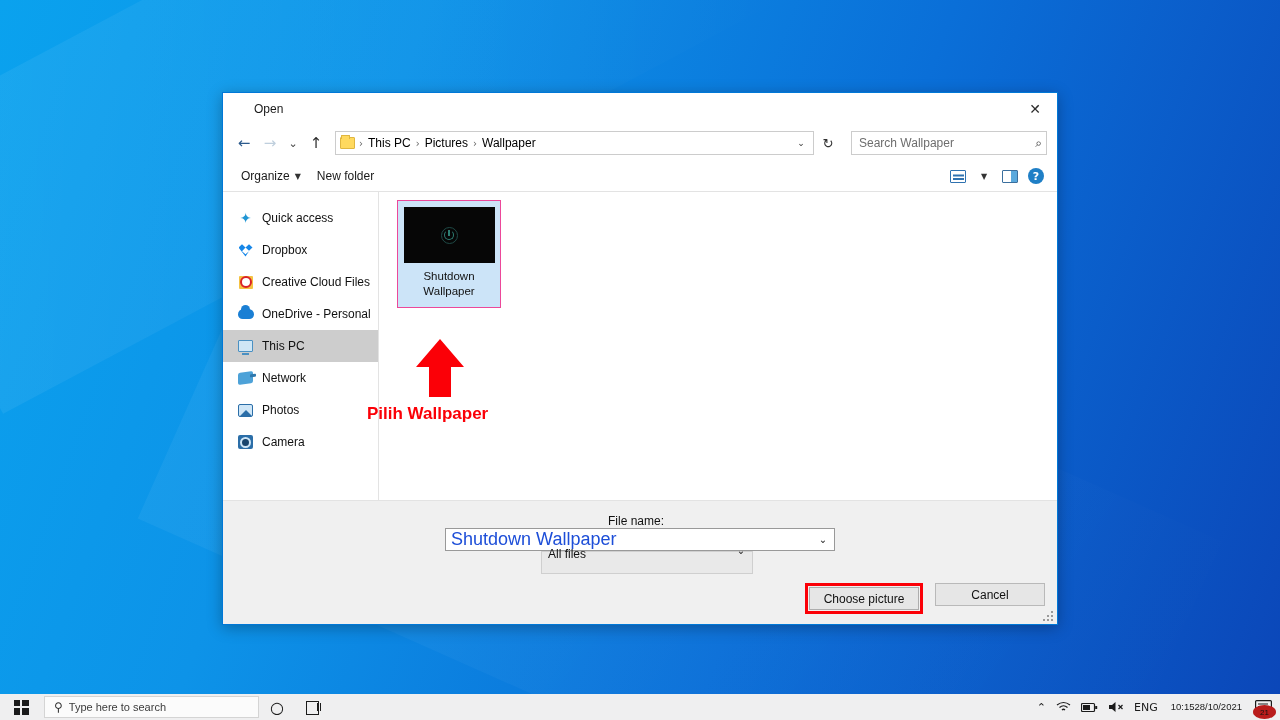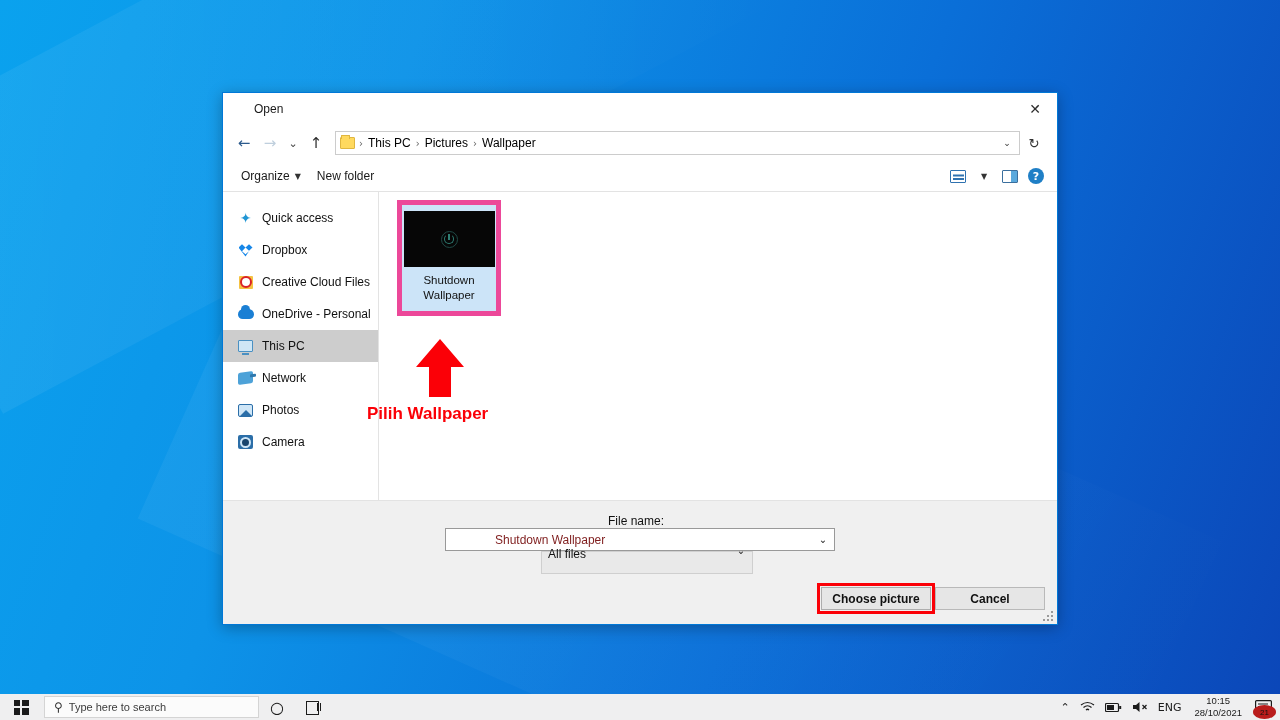--- a/index.html
+++ b/index.html
@@ -359,21 +359,21 @@
     flex: 1;
     background: #fff;
     padding: 8px 0 0 18px;
     position: relative;
     min-width: 0;
   }
   .file-tile {
     width: 104px;
     padding: 6px 4px 8px 4px;
     background: #cce4f8;
-    border: 5px solid #ec4899;
+    border: 1px solid #ec4899;
     display: flex;
     flex-direction: column;
     align-items: center;
     gap: 6px;
   }
   .thumb {
     width: 91px; height: 56px;
     background: #060606;
     display: flex; align-items: center; justify-content: center;
   }
@@ -444,49 +444,48 @@
   }
   .fname-input {
     width: 390px; height: 23px;
     border: 1px solid #999;
     background: #fff;
     display: flex; align-items: center;
     padding: 0 2px 0 5px;
   }
   .fname-input input {
     flex: 1; border: none; outline: none;
-    font-size: 12px; color: #7f1d1d;
+    font-size: 18px; color: #1d4ed8;
     font-family: "Liberation Sans", sans-serif;
     background: transparent;
     min-width: 0;
-    margin-left: 44px;
   }
   .dd-chevron {
     width: 18px; height: 21px;
     display: flex; align-items: center; justify-content: center;
     font-size: 10px; color: #222;
     font-family: "DejaVu Sans", sans-serif;
   }
   .filter-select {
     width: 212px; height: 23px;
     margin-left: 14px;
     border: 1px solid #cfcfcf;
     background: #e9e9e9;
     display: flex; align-items: flex-end;
     padding: 0 2px 12px 6px;
     font-size: 12px; color: #111;
   }
   .filter-select .val { flex: 1; }
 
   .btn-row {
     display: flex;
-    align-items: center;
+    align-items: flex-start;
     justify-content: flex-end;
     margin-top: 9px;
-    font-weight: bold;
+    gap: 12px;
   }
   .btn {
     width: 110px; height: 23px;
     border: 1px solid #b9b9b9;
     background: #e6e6e6;
     font-size: 12px;
     color: #111;
     display: flex; align-items: center; justify-content: center;
     font-family: "Liberation Sans", sans-serif;
   }
@@ -568,21 +567,21 @@
   .tray-item {
     height: 26px;
     display: flex; align-items: center; justify-content: center;
     padding: 0 5px;
     font-size: 11px;
     color: #1b1b1b;
     font-family: "DejaVu Sans", sans-serif;
   }
   .tray-clock {
     display: flex;
-    flex-direction: column;
+    flex-direction: row;
     align-items: center;
     justify-content: flex-start;
     font-size: 9.5px;
     line-height: 12px;
     color: #1b1b1b;
     padding: 0 8px;
     font-family: "Liberation Sans", sans-serif;
   }
   .notif {
     position: relative;
@@ -631,20 +630,24 @@
         <span class="crumb-sep">›</span>
         <span class="crumb">Pictures</span>
         <span class="crumb-sep">›</span>
         <span class="crumb">Wallpaper</span>
         <div class="addr-spacer"></div>
         <div class="addr-chevron">⌄</div>
       </div>
 
       <div class="refresh-btn">↻</div>
 
+      <div class="searchbox">
+        <input type="text" placeholder="Search Wallpaper" style="">
+        <span class="search-ico">⌕</span>
+      </div>
     </div>
 
     <div class="cmdbar">
       <div class="cmd-item">
         <span>Organize</span>
         <span class="caret">▼</span>
       </div>
       <div class="cmd-item">New folder</div>
       <div class="cmd-spacer"></div>
       <div class="cmd-ico-btn">

